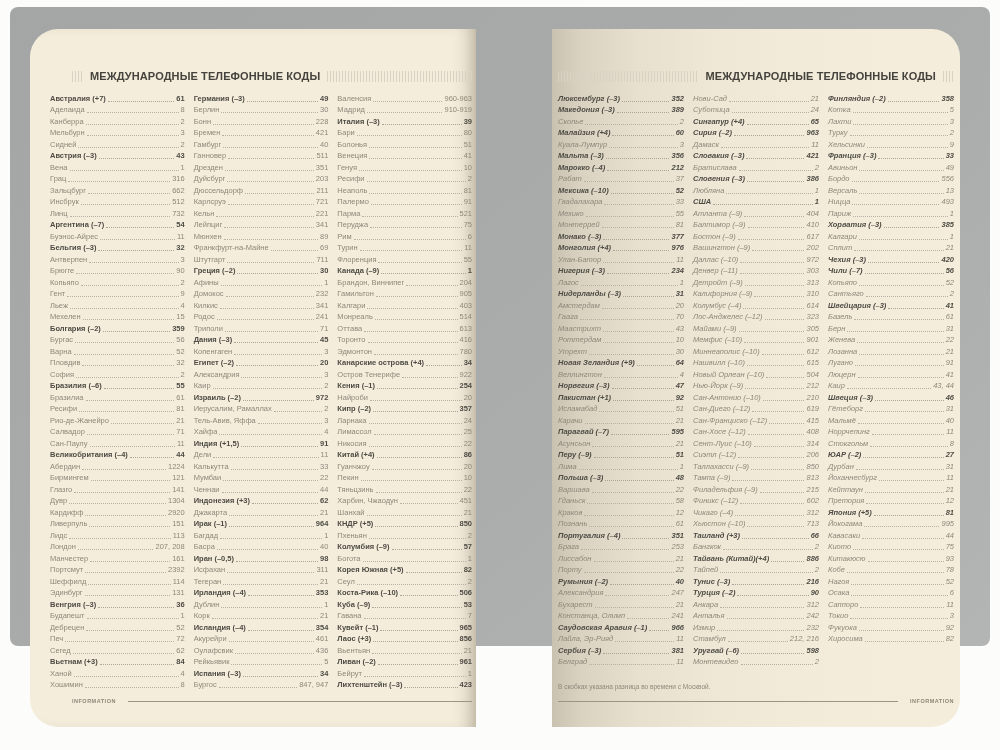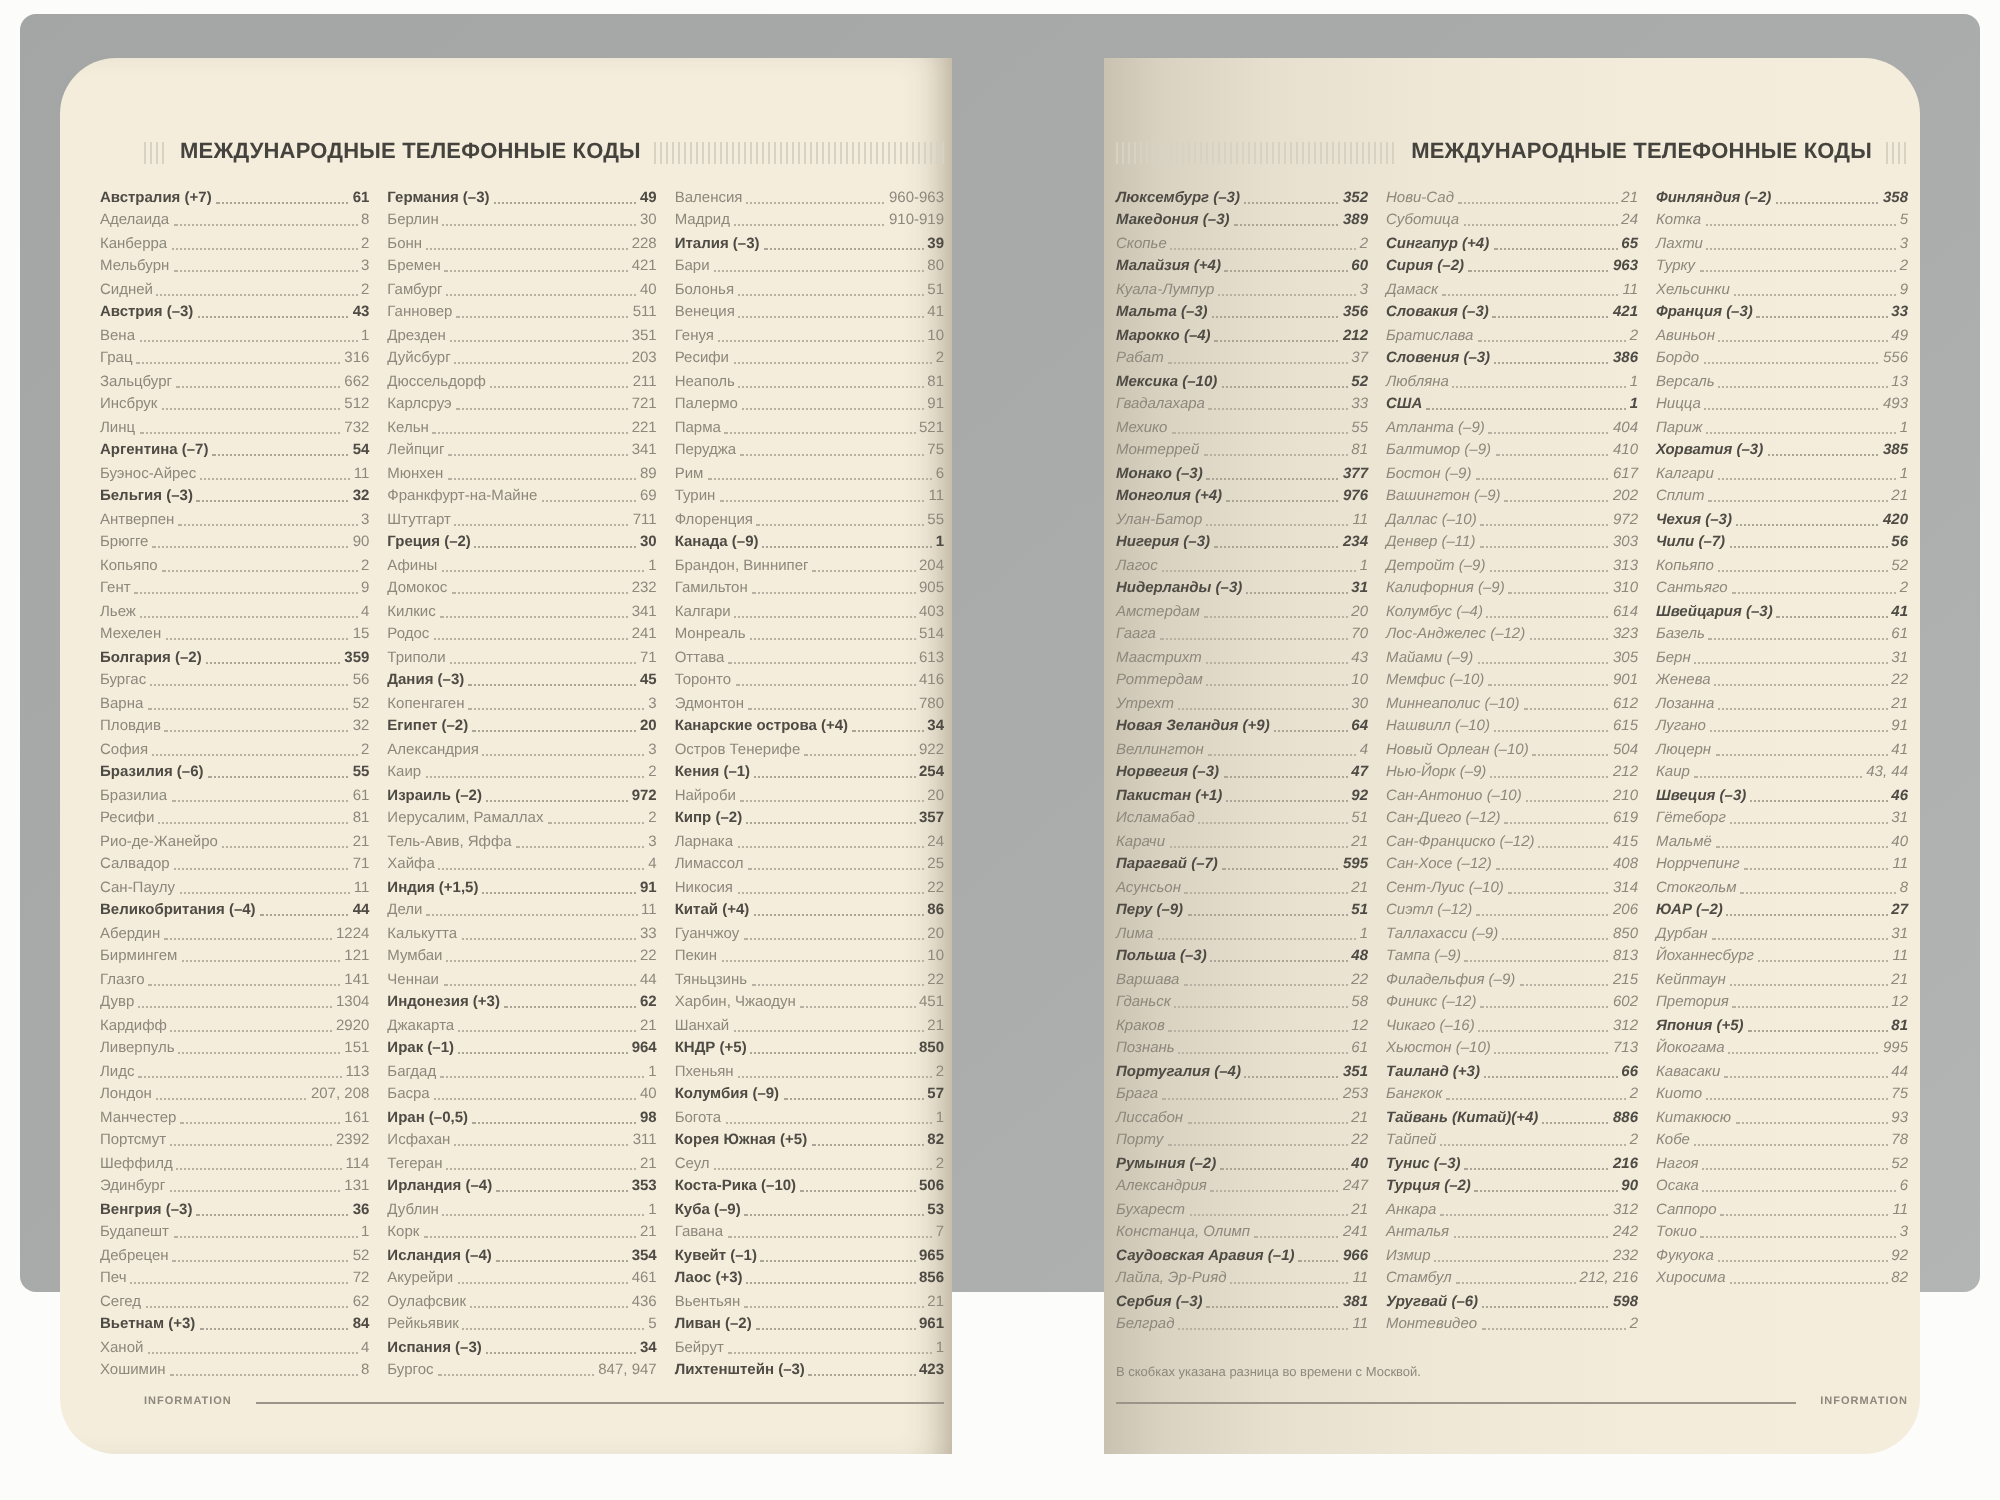--- a/index.html
+++ b/index.html
@@ -1274,21 +1274,21 @@
             <span class="nm">Филадельфия (–9)</span>
             <span class="ld"></span>
             <span class="vl">215</span>
           </div>
           <div class="row">
             <span class="nm">Финикс (–12)</span>
             <span class="ld"></span>
             <span class="vl">602</span>
           </div>
           <div class="row">
-            <span class="nm">Чикаго (–16)</span>
+            <span class="nm">Чикаго (–4)</span>
             <span class="ld"></span>
             <span class="vl">312</span>
           </div>
           <div class="row">
             <span class="nm">Хьюстон (–10)</span>
             <span class="ld"></span>
             <span class="vl">713</span>
           </div>
           <div class="row bold">
             <span class="nm">Таиланд (+3)</span>

